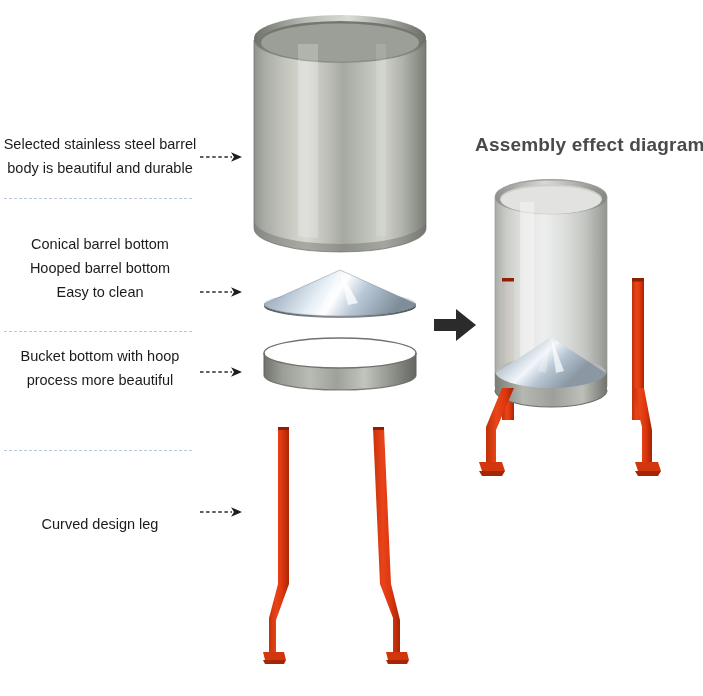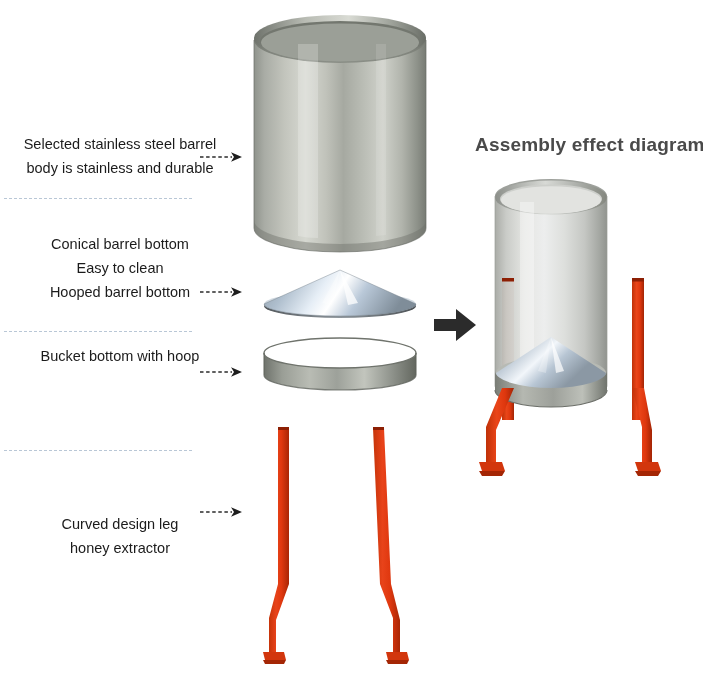--- a/index.html
+++ b/index.html
@@ -20,21 +20,20 @@
 
   
   .feature-block {
     position: absolute;
     left: 0;
     width: 200px;
     text-align: center;
     color: #1b1b1b;
     font-size: 14.5px;
     line-height: 24px;
-    padding-left: 20px;
   }
   .feature-line {
     display: block;
     white-space: nowrap;
   }
 
   .separator {
     position: absolute;
     left: 4px;
     width: 188px;
@@ -72,42 +71,42 @@
   
   #assembly { position: absolute; }
 </style>
 </head>
 <body>
 
 <div id="page">
 
   <div class="feature-block" style="top:132px;">
     <span class="feature-line">Selected stainless steel barrel</span>
-    <span class="feature-line">body is stainless and durable</span>
+    <span class="feature-line">body is beautiful and durable</span>
   </div>
 
   <div class="separator" style="top:198px;"></div>
 
   <div class="feature-block" style="top:232px;">
     <span class="feature-line">Conical barrel bottom</span>
+    <span class="feature-line">Hooped barrel bottom</span>
     <span class="feature-line">Easy to clean</span>
-    <span class="feature-line">Hooped barrel bottom</span>
   </div>
 
   <div class="separator" style="top:331px;"></div>
 
   <div class="feature-block" style="top:344px;">
     <span class="feature-line">Bucket bottom with hoop</span>
+    <span class="feature-line">process more beautiful</span>
   </div>
 
   <div class="separator" style="top:450px;"></div>
 
   <div class="feature-block" style="top:512px;">
     <span class="feature-line">Curved design leg</span>
-    <span class="feature-line">honey extractor</span>
   </div>
 
   <div class="dash-arrow" style="left:199px; top:150px;">
     <svg width="46" height="14" viewBox="0 0 46 14">
       <line x1="1" y1="7" x2="33" y2="7" stroke="#2b2b2b" stroke-width="1.6" stroke-dasharray="3.5,2.6"></line>
       <path d="M32 2.2 L43 7 L32 11.8 L35 7 Z" fill="#1d1d1d"></path>
     </svg>
   </div>
 
   <div class="dash-arrow" style="left:199px; top:285px;">

